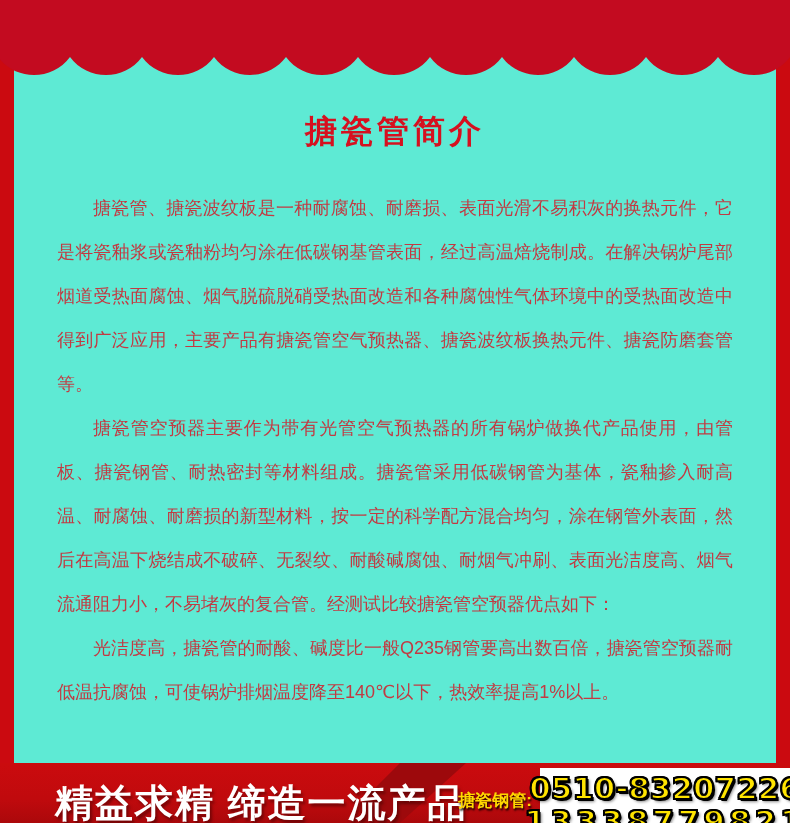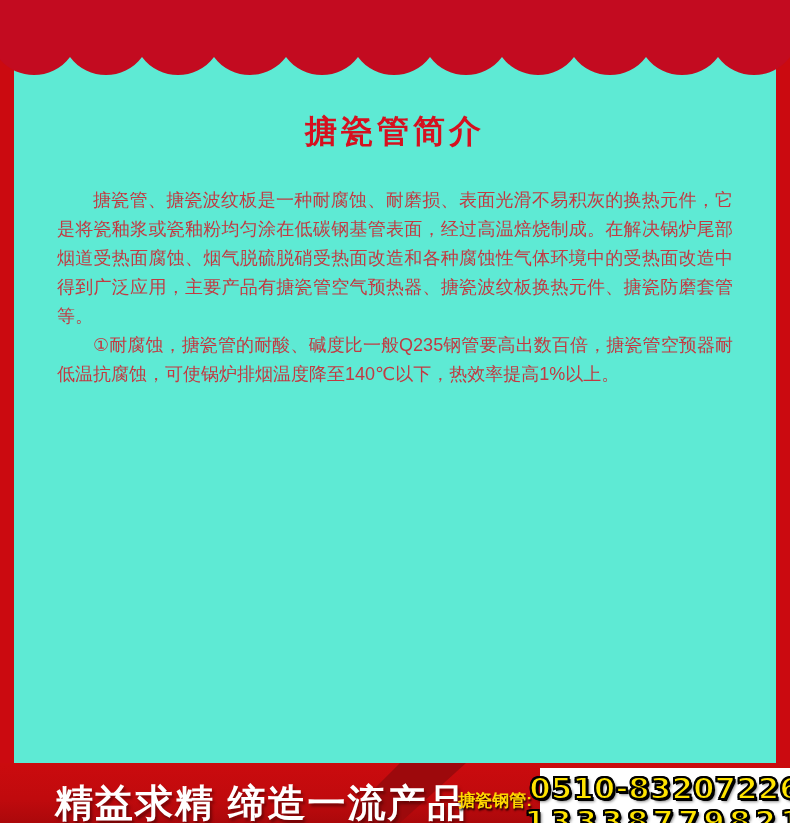--- a/index.html
+++ b/index.html
@@ -20,21 +20,21 @@
   
   .title{
     position:absolute;top:110px;left:0;width:100%;
     margin:0;text-align:center;
     font-size:32px;font-weight:bold;letter-spacing:4px;
     color:#d6101f;z-index:3;
   }
   
   .article{
     position:absolute;top:186px;left:57px;width:676px;
-    font-size:18px;line-height:29px;
+    font-size:18px;line-height:44px;
     color:#c23a42;text-align:justify;z-index:3;
   }
   .article p{margin:0;padding:0;text-indent:2em;}
   
   .footer{
     position:absolute;left:0;bottom:0;width:790px;height:60px;
     background:linear-gradient(180deg,#cb0b0e 0%,#c00a0d 60%,#ab080b 100%);
     z-index:4;overflow:hidden;
   }
   .footer-slash{
@@ -97,21 +97,22 @@
         c-18 24 -54 24 -72 0
         c-18 24 -54 24 -72 0
         L0 57 Z"></path>
     </svg>
   </div>
 
   <h1 class="title">搪瓷管简介</h1>
 
   <div class="article">
     <p>搪瓷管、搪瓷波纹板是一种耐腐蚀、耐磨损、表面光滑不易积灰的换热元件，它是将瓷釉浆或瓷釉粉均匀涂在低碳钢基管表面，经过高温焙烧制成。在解决锅炉尾部烟道受热面腐蚀、烟气脱硫脱硝受热面改造和各种腐蚀性气体环境中的受热面改造中得到广泛应用，主要产品有搪瓷管空气预热器、搪瓷波纹板换热元件、搪瓷防磨套管等。</p>
-    <p>①耐腐蚀，搪瓷管的耐酸、碱度比一般Q235钢管要高出数百倍，搪瓷管空预器耐低温抗腐蚀，可使锅炉排烟温度降至140℃以下，热效率提高1%以上。</p>
+    <p>搪瓷管空预器主要作为带有光管空气预热器的所有锅炉做换代产品使用，由管板、搪瓷钢管、耐热密封等材料组成。搪瓷管采用低碳钢管为基体，瓷釉掺入耐高温、耐腐蚀、耐磨损的新型材料，按一定的科学配方混合均匀，涂在钢管外表面，然后在高温下烧结成不破碎、无裂纹、耐酸碱腐蚀、耐烟气冲刷、表面光洁度高、烟气流通阻力小，不易堵灰的复合管。经测试比较搪瓷管空预器优点如下：</p>
+    <p>光洁度高，搪瓷管的耐酸、碱度比一般Q235钢管要高出数百倍，搪瓷管空预器耐低温抗腐蚀，可使锅炉排烟温度降至140℃以下，热效率提高1%以上。</p>
   </div>
 
   <div class="footer">
     <div class="footer-slash"></div>
     <div class="slogan">精益求精 缔造一流产品</div>
     <div class="hotline">搪瓷钢管:</div>
     <div class="phone-box">
       <div class="phone">0510-83207226</div>
       <div class="phone second">13338779821</div>
     </div>

